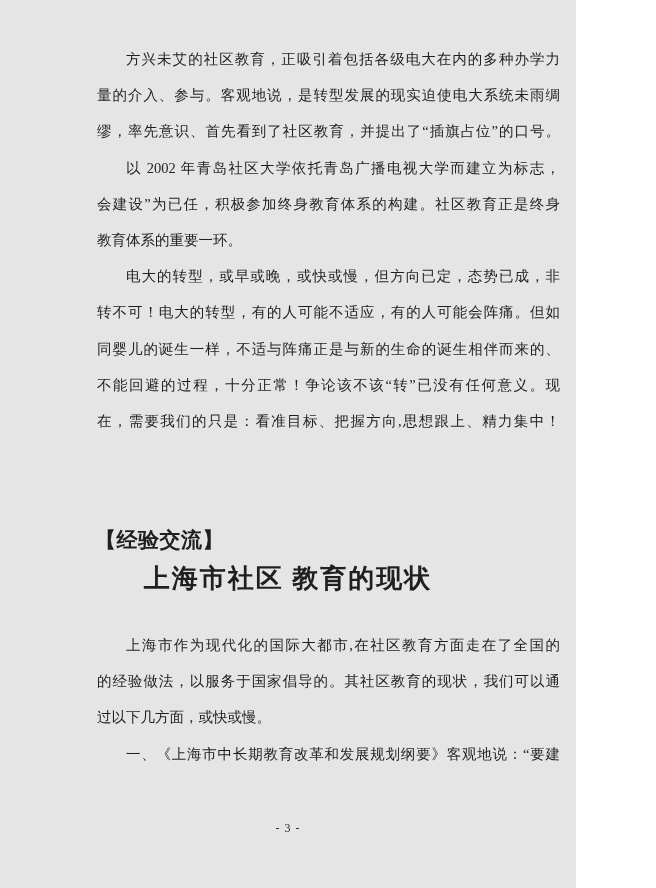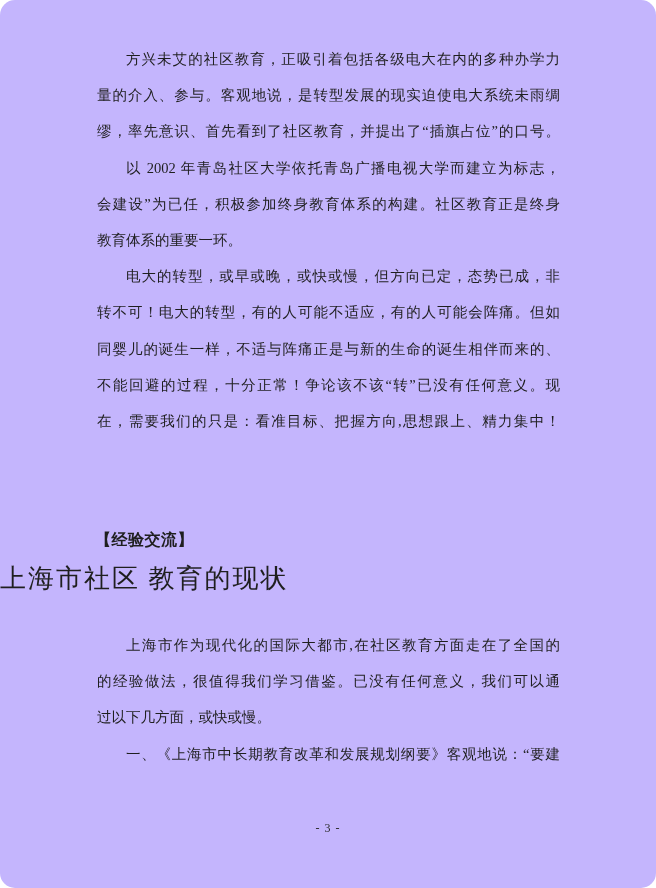--- a/index.html
+++ b/index.html
@@ -2,27 +2,26 @@
 <html><head>
 <meta charset="utf-8">
 <style>
   html, body {
     margin: 0;
     padding: 0;
     background: #ffffff;
   }
   .page {
     position: relative;
-    width: 656px;
+    width: 576px;
     height: 888px;
-    background: #c4b5fd;
+    background: #e5e5e5;
     overflow: hidden;
     font-family: "Liberation Serif", "DejaVu Serif", serif;
     color: #1f1f1f;
-    border-radius: 15px;
   }
   .bodytext {
     position: absolute;
     left: 97px;
     width: 463px;
   }
   #block-top { top: 41px; }
   #block-bottom { top: 627px; }
   .paragraph { margin: 0; padding: 0; }
   .line {
@@ -36,31 +35,32 @@
     overflow: visible;
   }
   .line.indent { text-indent: 2em; }
   .line.end { text-align-last: left; }
   .section-header {
     position: absolute;
     left: 95px;
     top: 527px;
     font-family: "Liberation Sans", "DejaVu Sans", sans-serif;
     font-weight: bold;
-    font-size: 16px;
+    font-size: 21px;
     line-height: 26px;
     letter-spacing: 0.5px;
   }
   .article-title {
     position: absolute;
     left: 0;
     right: 0;
     top: 558px;
+    text-align: center;
     font-family: "Liberation Serif", "DejaVu Serif", serif;
-    font-weight: normal;
+    font-weight: bold;
     font-size: 26px;
     line-height: 42px;
     letter-spacing: 2px;
   }
   .page-number {
     position: absolute;
     left: 0;
     right: 0;
     top: 820px;
     text-align: center;
@@ -94,21 +94,21 @@
       </div>
     </div>
 
   <div class="section-header">【经验交流】</div>
 
   <div class="article-title">上海市社区 教育的现状</div>
 
   <div id="block-bottom" class="bodytext">
       <div class="paragraph">
         <div class="line indent">上海市作为现代化的国际大都市,在社区教育方面走在了全国的</div>
-        <div class="line">的经验做法，很值得我们学习借鉴。已没有任何意义，我们可以通</div>
+        <div class="line">的经验做法，以服务于国家倡导的。其社区教育的现状，我们可以通</div>
         <div class="line end">过以下几方面，或快或慢。</div>
       </div>
       <div class="paragraph">
         <div class="line indent">一、《上海市中长期教育改革和发展规划纲要》客观地说：“要建</div>
       </div>
     </div>
 
   <div class="page-number">- 3 -</div>
 </div>
 

